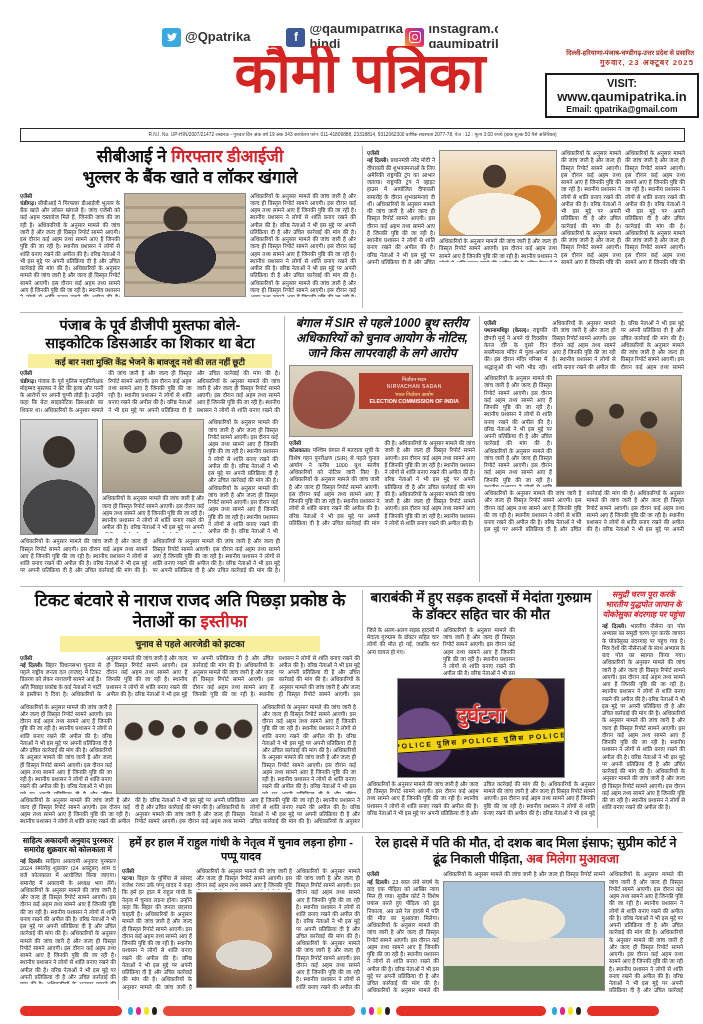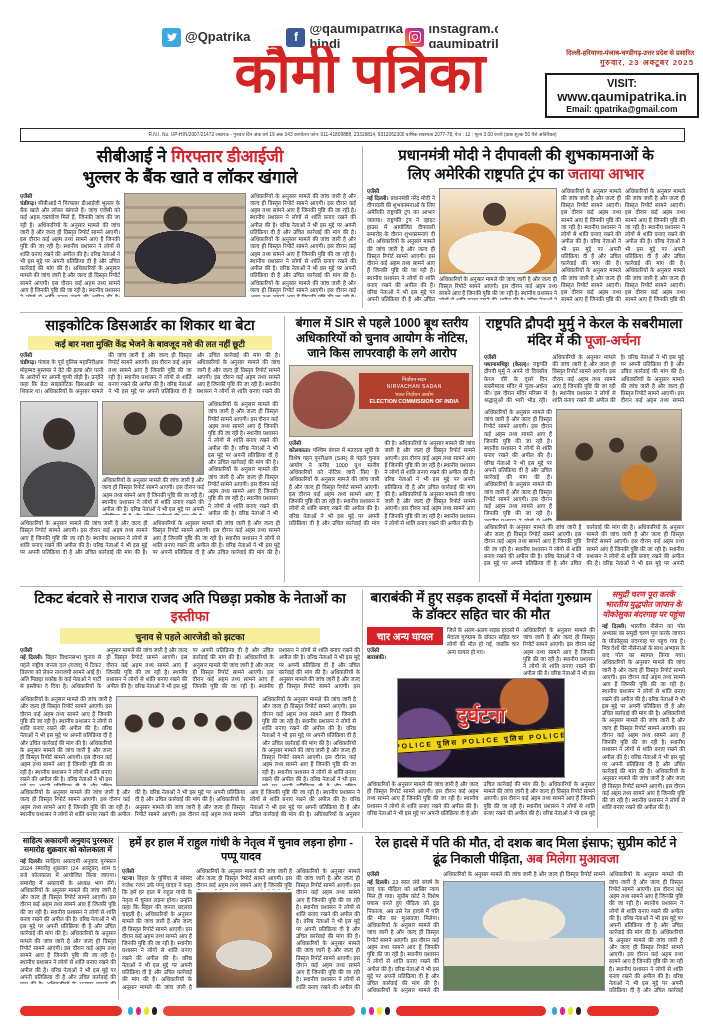--- a/index.html
+++ b/index.html
@@ -155,24 +155,20 @@
       <div class="ph ph-cbi" style="width:122px;height:104px;"></div>
       <div class="body" style="width:106px;height:104px;">
         <span>अधिकारियों के अनुसार मामले की जांच जारी है और जल्द ही विस्तृत रिपोर्ट सामने आएगी। इस दौरान कई अहम तथ्य सामने आए हैं जिनकी पुष्टि की जा रही है। स्थानीय प्रशासन ने लोगों से शांति बनाए रखने की अपील की है। वरिष्ठ नेताओं ने भी इस मुद्दे पर अपनी प्रतिक्रिया दी है और उचित कार्रवाई की मांग की है। अधिकारियों के अनुसार मामले की जांच जारी है और जल्द ही विस्तृत रिपोर्ट सामने आएगी। इस दौरान कई अहम तथ्य सामने आए हैं जिनकी पुष्टि की जा रही है। स्थानीय प्रशासन ने लोगों से शांति बनाए रखने की अपील की है। वरिष्ठ नेताओं ने भी इस मुद्दे पर अपनी प्रतिक्रिया दी है और उचित कार्रवाई की मांग की है। अधिकारियों के अनुसार मामले की जांच जारी है और जल्द ही विस्तृत रिपोर्ट सामने आएगी। इस दौरान कई अहम तथ्य सामने आए हैं जिनकी पुष्टि की जा रही है। स्थानीय प्रशासन ने लोगों से शांति बनाए रखने की अपील की है।</span>
       </div>
     </div>
   </div>
 
   <div class="vr" style="left:362px;top:146px;height:162px;"></div>
 
   <div class="abs" style="left:367px;top:146px;width:318px;height:162px;">
-    <div class="hl" style="font-size:15px;">
-      <div>प्रधानमंत्री मोदी ने दीपावली की शुभकामनाओं के</div>
-      <div><span>लिए अमेरिकी राष्ट्रपति ट्रंप का </span><span class="red">जताया आभार</span></div>
-    </div>
     <div class="flexrow" style="margin-top:4px;height:114px;">
       <div class="body" style="width:68px;height:114px;">
         <span class="byline">एजेंसी</span>
         <span class="dl">नई दिल्ली।</span>
         <span>प्रधानमंत्री नरेंद्र मोदी ने दीपावली की शुभकामनाओं के लिए अमेरिकी राष्ट्रपति ट्रंप का आभार जताया। राष्ट्रपति ट्रंप ने व्हाइट हाउस में आयोजित दीपावली समारोह के दौरान शुभकामनाएं दी थीं।</span>
         <span>अधिकारियों के अनुसार मामले की जांच जारी है और जल्द ही विस्तृत रिपोर्ट सामने आएगी। इस दौरान कई अहम तथ्य सामने आए हैं जिनकी पुष्टि की जा रही है। स्थानीय प्रशासन ने लोगों से शांति बनाए रखने की अपील की है। वरिष्ठ नेताओं ने भी इस मुद्दे पर अपनी प्रतिक्रिया दी है और उचित कार्रवाई की मांग की है। अधिकारियों के अनुसार मामले की जांच जारी है और जल्द ही विस्तृत रिपोर्ट सामने आएगी। इस दौरान कई अहम तथ्य सामने आए हैं जिनकी पुष्टि की जा रही है। स्थानीय प्रशासन ने लोगों से शांति बनाए रखने की अपील की है। वरिष्ठ नेताओं ने भी इस मुद्दे पर अपनी प्रतिक्रिया दी है और उचित कार्रवाई की मांग की है। अधिकारियों के अनुसार मामले की जांच जारी है और जल्द ही विस्तृत रिपोर्ट सामने आएगी। इस दौरान कई अहम तथ्य सामने आए हैं जिनकी पुष्टि की जा रही है। स्थानीय प्रशासन ने लोगों से शांति बनाए रखने की अपील की है।</span>
       </div>
       <div style="width:118px;flex:none;">
         <div class="ph ph-modi" style="width:118px;height:86px;"></div>
         <div class="body" style="height:24px;margin-top:2px;">
@@ -185,20 +181,21 @@
       <div class="body" style="width:60px;height:114px;">
         <span>अधिकारियों के अनुसार मामले की जांच जारी है और जल्द ही विस्तृत रिपोर्ट सामने आएगी। इस दौरान कई अहम तथ्य सामने आए हैं जिनकी पुष्टि की जा रही है। स्थानीय प्रशासन ने लोगों से शांति बनाए रखने की अपील की है। वरिष्ठ नेताओं ने भी इस मुद्दे पर अपनी प्रतिक्रिया दी है और उचित कार्रवाई की मांग की है। अधिकारियों के अनुसार मामले की जांच जारी है और जल्द ही विस्तृत रिपोर्ट सामने आएगी। इस दौरान कई अहम तथ्य सामने आए हैं जिनकी पुष्टि की जा रही है। स्थानीय प्रशासन ने लोगों से शांति बनाए रखने की अपील की है। वरिष्ठ नेताओं ने भी इस मुद्दे पर अपनी प्रतिक्रिया दी है और उचित कार्रवाई की मांग की है। अधिकारियों के अनुसार मामले की जांच जारी है और जल्द ही विस्तृत रिपोर्ट सामने आएगी। इस दौरान कई अहम तथ्य सामने आए हैं जिनकी पुष्टि की जा रही है। स्थानीय प्रशासन ने लोगों से शांति बनाए रखने की अपील की है।</span>
       </div>
     </div>
   </div>
 
   <div class="hr" style="left:20px;top:312px;width:663px;"></div>
 
   <div class="abs" style="left:20px;top:316px;width:260px;height:266px;">
     <div class="hl" style="font-size:14.5px;">
+      <div>पंजाब के पूर्व डीजीपी मुस्तफा बोले-</div>
       <div>साइकोटिक डिसआर्डर का शिकार था बेटा</div>
     </div>
     <div class="sub-y" style="font-size:8.5px;">कई बार नशा मुक्ति केंद्र भेजने के बावजूद नशे की लत नहीं छूटी</div>
     <div class="body cols3" style="height:46px;">
       <span class="byline">एजेंसी</span>
       <span class="dl">चंडीगढ़।</span>
       <span>पंजाब के पूर्व पुलिस महानिरीक्षक मोहम्मद मुस्तफा ने बेटे की हत्या और पत्नी के आरोपों पर अपनी चुप्पी तोड़ी है। उन्होंने कहा कि बेटा साइकोटिक डिसआर्डर का शिकार था।</span>
       <span>अधिकारियों के अनुसार मामले की जांच जारी है और जल्द ही विस्तृत रिपोर्ट सामने आएगी। इस दौरान कई अहम तथ्य सामने आए हैं जिनकी पुष्टि की जा रही है। स्थानीय प्रशासन ने लोगों से शांति बनाए रखने की अपील की है। वरिष्ठ नेताओं ने भी इस मुद्दे पर अपनी प्रतिक्रिया दी है और उचित कार्रवाई की मांग की है। अधिकारियों के अनुसार मामले की जांच जारी है और जल्द ही विस्तृत रिपोर्ट सामने आएगी। इस दौरान कई अहम तथ्य सामने आए हैं जिनकी पुष्टि की जा रही है। स्थानीय प्रशासन ने लोगों से शांति बनाए रखने की अपील की है। वरिष्ठ नेताओं ने भी इस मुद्दे पर अपनी प्रतिक्रिया दी है और उचित कार्रवाई की मांग की है। अधिकारियों के अनुसार मामले की जांच जारी है और जल्द ही विस्तृत रिपोर्ट सामने आएगी। इस दौरान कई अहम तथ्य सामने आए हैं जिनकी पुष्टि की जा रही है। स्थानीय प्रशासन ने लोगों से शांति बनाए रखने की अपील की है।</span>
     </div>
     <div class="flexrow" style="margin-top:3px;height:116px;">
@@ -214,65 +211,62 @@
       </div>
     </div>
     <div class="body cols2" style="margin-top:3px;height:42px;">
       <span>अधिकारियों के अनुसार मामले की जांच जारी है और जल्द ही विस्तृत रिपोर्ट सामने आएगी। इस दौरान कई अहम तथ्य सामने आए हैं जिनकी पुष्टि की जा रही है। स्थानीय प्रशासन ने लोगों से शांति बनाए रखने की अपील की है। वरिष्ठ नेताओं ने भी इस मुद्दे पर अपनी प्रतिक्रिया दी है और उचित कार्रवाई की मांग की है। अधिकारियों के अनुसार मामले की जांच जारी है और जल्द ही विस्तृत रिपोर्ट सामने आएगी। इस दौरान कई अहम तथ्य सामने आए हैं जिनकी पुष्टि की जा रही है। स्थानीय प्रशासन ने लोगों से शांति बनाए रखने की अपील की है। वरिष्ठ नेताओं ने भी इस मुद्दे पर अपनी प्रतिक्रिया दी है और उचित कार्रवाई की मांग की है। अधिकारियों के अनुसार मामले की जांच जारी है और जल्द ही विस्तृत रिपोर्ट सामने आएगी। इस दौरान कई अहम तथ्य सामने आए हैं जिनकी पुष्टि की जा रही है। स्थानीय प्रशासन ने लोगों से शांति बनाए रखने की अपील की है।</span>
     </div>
   </div>
 
   <div class="vr" style="left:284px;top:316px;height:266px;"></div>
 
   <div class="abs" style="left:289px;top:316px;width:186px;height:266px;">
-    <div class="hl" style="font-size:12px;">बंगाल में SIR से पहले 1000 बूथ स्तरीय अधिकारियों को चुनाव आयोग के नोटिस, जाने किस लापरवाही के लगे आरोप</div>
+    <div class="hl" style="font-size:12px;font-style:italic;">बंगाल में SIR से पहले 1000 बूथ स्तरीय अधिकारियों को चुनाव आयोग के नोटिस, जाने किस लापरवाही के लगे आरोप</div>
     <div class="ph ph-elec" style="width:184px;height:72px;margin-top:4px;">
       <div class="elec-map"></div>
       <div class="elec-sign">
         <div class="s1">निर्वाचन सदन</div>
         <div class="s2">NIRVACHAN SADAN</div>
         <div class="s3">भारत निर्वाचन आयोग</div>
         <div class="s4">ELECTION COMMISSION OF INDIA</div>
       </div>
     </div>
     <div class="body cols2" style="margin-top:3px;height:132px;">
       <span class="byline">एजेंसी</span>
       <span class="dl">कोलकाता।</span>
       <span>पश्चिम बंगाल में मतदाता सूची के विशेष गहन पुनरीक्षण (SIR) से पहले चुनाव आयोग ने करीब 1000 बूथ स्तरीय अधिकारियों को नोटिस जारी किए हैं।</span>
       <span>अधिकारियों के अनुसार मामले की जांच जारी है और जल्द ही विस्तृत रिपोर्ट सामने आएगी। इस दौरान कई अहम तथ्य सामने आए हैं जिनकी पुष्टि की जा रही है। स्थानीय प्रशासन ने लोगों से शांति बनाए रखने की अपील की है। वरिष्ठ नेताओं ने भी इस मुद्दे पर अपनी प्रतिक्रिया दी है और उचित कार्रवाई की मांग की है। अधिकारियों के अनुसार मामले की जांच जारी है और जल्द ही विस्तृत रिपोर्ट सामने आएगी। इस दौरान कई अहम तथ्य सामने आए हैं जिनकी पुष्टि की जा रही है। स्थानीय प्रशासन ने लोगों से शांति बनाए रखने की अपील की है। वरिष्ठ नेताओं ने भी इस मुद्दे पर अपनी प्रतिक्रिया दी है और उचित कार्रवाई की मांग की है। अधिकारियों के अनुसार मामले की जांच जारी है और जल्द ही विस्तृत रिपोर्ट सामने आएगी। इस दौरान कई अहम तथ्य सामने आए हैं जिनकी पुष्टि की जा रही है। स्थानीय प्रशासन ने लोगों से शांति बनाए रखने की अपील की है।</span>
     </div>
   </div>
 
   <div class="vr" style="left:479px;top:316px;height:266px;"></div>
 
   <div class="abs" style="left:484px;top:316px;width:200px;height:266px;">
-    <div class="hl" style="font-size:13.5px;">
-      <span>राष्ट्रपति द्रौपदी मुर्मु ने केरल के सबरीमाला मंदिर में की </span><span class="red">पूजा-अर्चना</span>
-    </div>
     <div class="body cols3" style="margin-top:4px;height:52px;">
       <span class="byline">एजेंसी</span>
       <span class="dl">पथानामथिट्टा (केरल)।</span>
       <span>राष्ट्रपति द्रौपदी मुर्मु ने अपने दो दिवसीय केरल दौरे के दूसरे दिन सबरीमाला मंदिर में पूजा-अर्चना की। इस दौरान मंदिर परिसर में श्रद्धालुओं की भारी भीड़ रही।</span>
       <span>अधिकारियों के अनुसार मामले की जांच जारी है और जल्द ही विस्तृत रिपोर्ट सामने आएगी। इस दौरान कई अहम तथ्य सामने आए हैं जिनकी पुष्टि की जा रही है। स्थानीय प्रशासन ने लोगों से शांति बनाए रखने की अपील की है। वरिष्ठ नेताओं ने भी इस मुद्दे पर अपनी प्रतिक्रिया दी है और उचित कार्रवाई की मांग की है। अधिकारियों के अनुसार मामले की जांच जारी है और जल्द ही विस्तृत रिपोर्ट सामने आएगी। इस दौरान कई अहम तथ्य सामने आए हैं जिनकी पुष्टि की जा रही है। स्थानीय प्रशासन ने लोगों से शांति बनाए रखने की अपील की है। वरिष्ठ नेताओं ने भी इस मुद्दे पर अपनी प्रतिक्रिया दी है और उचित कार्रवाई की मांग की है। अधिकारियों के अनुसार मामले की जांच जारी है और जल्द ही विस्तृत रिपोर्ट सामने आएगी। इस दौरान कई अहम तथ्य सामने आए हैं जिनकी पुष्टि की जा रही है। स्थानीय प्रशासन ने लोगों से शांति बनाए रखने की अपील की है।</span>
     </div>
     <div class="flexrow" style="margin-top:3px;height:112px;">
       <div class="body" style="width:68px;height:112px;">
         <span>अधिकारियों के अनुसार मामले की जांच जारी है और जल्द ही विस्तृत रिपोर्ट सामने आएगी। इस दौरान कई अहम तथ्य सामने आए हैं जिनकी पुष्टि की जा रही है। स्थानीय प्रशासन ने लोगों से शांति बनाए रखने की अपील की है। वरिष्ठ नेताओं ने भी इस मुद्दे पर अपनी प्रतिक्रिया दी है और उचित कार्रवाई की मांग की है। अधिकारियों के अनुसार मामले की जांच जारी है और जल्द ही विस्तृत रिपोर्ट सामने आएगी। इस दौरान कई अहम तथ्य सामने आए हैं जिनकी पुष्टि की जा रही है। स्थानीय प्रशासन ने लोगों से शांति बनाए रखने की अपील की है। वरिष्ठ नेताओं ने भी इस मुद्दे पर अपनी प्रतिक्रिया दी है और उचित कार्रवाई की मांग की है। अधिकारियों के अनुसार मामले की जांच जारी है और जल्द ही विस्तृत रिपोर्ट सामने आएगी। इस दौरान कई अहम तथ्य सामने आए हैं जिनकी पुष्टि की जा रही है। स्थानीय प्रशासन ने लोगों से शांति बनाए रखने की अपील की है।</span>
       </div>
       <div class="ph ph-murmu" style="width:126px;height:112px;"></div>
     </div>
     <div class="body cols2" style="margin-top:3px;height:44px;">
       <span>अधिकारियों के अनुसार मामले की जांच जारी है और जल्द ही विस्तृत रिपोर्ट सामने आएगी। इस दौरान कई अहम तथ्य सामने आए हैं जिनकी पुष्टि की जा रही है। स्थानीय प्रशासन ने लोगों से शांति बनाए रखने की अपील की है। वरिष्ठ नेताओं ने भी इस मुद्दे पर अपनी प्रतिक्रिया दी है और उचित कार्रवाई की मांग की है। अधिकारियों के अनुसार मामले की जांच जारी है और जल्द ही विस्तृत रिपोर्ट सामने आएगी। इस दौरान कई अहम तथ्य सामने आए हैं जिनकी पुष्टि की जा रही है। स्थानीय प्रशासन ने लोगों से शांति बनाए रखने की अपील की है। वरिष्ठ नेताओं ने भी इस मुद्दे पर अपनी प्रतिक्रिया दी है और उचित कार्रवाई की मांग की है। अधिकारियों के अनुसार मामले की जांच जारी है और जल्द ही विस्तृत रिपोर्ट सामने आएगी। इस दौरान कई अहम तथ्य सामने आए हैं जिनकी पुष्टि की जा रही है। स्थानीय प्रशासन ने लोगों से शांति बनाए रखने की अपील की है।</span>
     </div>
   </div>
 
   <div class="hr" style="left:20px;top:586px;width:663px;"></div>
 
   <div class="abs" style="left:20px;top:590px;width:340px;height:238px;">
-    <div class="hl" style="font-size:14px;">
+    <div class="hl" style="font-size:17px;">
       <span>टिकट बंटवारे से नाराज राजद अति पिछड़ा प्रकोष्ठ के नेताओं का </span><span class="red">इस्तीफा</span>
     </div>
     <div class="sub-y" style="font-size:9px;margin:3px 40px;">चुनाव से पहले आरजेडी को झटका</div>
     <div class="body cols4" style="height:46px;">
       <span class="byline">एजेंसी</span>
       <span class="dl">नई दिल्ली।</span>
       <span>बिहार विधानसभा चुनाव से पहले राष्ट्रीय जनता दल (राजद) में टिकट वितरण को लेकर नाराजगी सामने आई है। अति पिछड़ा प्रकोष्ठ के कई नेताओं ने पार्टी से इस्तीफा दे दिया है।</span>
       <span>अधिकारियों के अनुसार मामले की जांच जारी है और जल्द ही विस्तृत रिपोर्ट सामने आएगी। इस दौरान कई अहम तथ्य सामने आए हैं जिनकी पुष्टि की जा रही है। स्थानीय प्रशासन ने लोगों से शांति बनाए रखने की अपील की है। वरिष्ठ नेताओं ने भी इस मुद्दे पर अपनी प्रतिक्रिया दी है और उचित कार्रवाई की मांग की है। अधिकारियों के अनुसार मामले की जांच जारी है और जल्द ही विस्तृत रिपोर्ट सामने आएगी। इस दौरान कई अहम तथ्य सामने आए हैं जिनकी पुष्टि की जा रही है। स्थानीय प्रशासन ने लोगों से शांति बनाए रखने की अपील की है। वरिष्ठ नेताओं ने भी इस मुद्दे पर अपनी प्रतिक्रिया दी है और उचित कार्रवाई की मांग की है। अधिकारियों के अनुसार मामले की जांच जारी है और जल्द ही विस्तृत रिपोर्ट सामने आएगी। इस दौरान कई अहम तथ्य सामने आए हैं जिनकी पुष्टि की जा रही है। स्थानीय प्रशासन ने लोगों से शांति बनाए रखने की अपील की है।</span>
     </div>
     <div class="flexrow" style="margin-top:3px;height:90px;">
@@ -287,27 +281,20 @@
     <div class="body cols3" style="margin-top:3px;height:34px;">
       <span>अधिकारियों के अनुसार मामले की जांच जारी है और जल्द ही विस्तृत रिपोर्ट सामने आएगी। इस दौरान कई अहम तथ्य सामने आए हैं जिनकी पुष्टि की जा रही है। स्थानीय प्रशासन ने लोगों से शांति बनाए रखने की अपील की है। वरिष्ठ नेताओं ने भी इस मुद्दे पर अपनी प्रतिक्रिया दी है और उचित कार्रवाई की मांग की है। अधिकारियों के अनुसार मामले की जांच जारी है और जल्द ही विस्तृत रिपोर्ट सामने आएगी। इस दौरान कई अहम तथ्य सामने आए हैं जिनकी पुष्टि की जा रही है। स्थानीय प्रशासन ने लोगों से शांति बनाए रखने की अपील की है। वरिष्ठ नेताओं ने भी इस मुद्दे पर अपनी प्रतिक्रिया दी है और उचित कार्रवाई की मांग की है। अधिकारियों के अनुसार मामले की जांच जारी है और जल्द ही विस्तृत रिपोर्ट सामने आएगी। इस दौरान कई अहम तथ्य सामने आए हैं जिनकी पुष्टि की जा रही है। स्थानीय प्रशासन ने लोगों से शांति बनाए रखने की अपील की है।</span>
     </div>
   </div>
 
   <div class="vr" style="left:362px;top:590px;height:238px;"></div>
 
   <div class="abs" style="left:367px;top:590px;width:228px;height:238px;">
     <div class="hl" style="font-size:13.5px;">बाराबंकी में हुए सड़क हादसों में मेदांता गुरुग्राम के डॉक्टर सहित चार की मौत</div>
     <div class="flexrow" style="margin-top:3px;height:48px;">
-      <div style="width:76px;flex:none;">
-        <div style="background:#d6212a;color:#fff;font-weight:bold;font-size:10px;text-align:center;padding:2px 1px;">चार अन्य घायल</div>
-        <div class="body" style="height:30px;margin-top:2px;">
-          <span class="byline">एजेंसी</span>
-          <span class="dl">बाराबंकी।</span>
-        </div>
-      </div>
       <div class="body" style="width:72px;height:48px;">
         <span>जिले के अलग-अलग सड़क हादसों में मेदांता गुरुग्राम के डॉक्टर सहित चार लोगों की मौत हो गई, जबकि चार अन्य घायल हो गए।</span>
       </div>
       <div class="body" style="width:72px;height:48px;">
         <span>अधिकारियों के अनुसार मामले की जांच जारी है और जल्द ही विस्तृत रिपोर्ट सामने आएगी। इस दौरान कई अहम तथ्य सामने आए हैं जिनकी पुष्टि की जा रही है। स्थानीय प्रशासन ने लोगों से शांति बनाए रखने की अपील की है। वरिष्ठ नेताओं ने भी इस मुद्दे पर अपनी प्रतिक्रिया दी है और उचित कार्रवाई की मांग की है। अधिकारियों के अनुसार मामले की जांच जारी है और जल्द ही विस्तृत रिपोर्ट सामने आएगी। इस दौरान कई अहम तथ्य सामने आए हैं जिनकी पुष्टि की जा रही है। स्थानीय प्रशासन ने लोगों से शांति बनाए रखने की अपील की है। वरिष्ठ नेताओं ने भी इस मुद्दे पर अपनी प्रतिक्रिया दी है और उचित कार्रवाई की मांग की है। अधिकारियों के अनुसार मामले की जांच जारी है और जल्द ही विस्तृत रिपोर्ट सामने आएगी। इस दौरान कई अहम तथ्य सामने आए हैं जिनकी पुष्टि की जा रही है। स्थानीय प्रशासन ने लोगों से शांति बनाए रखने की अपील की है।</span>
       </div>
     </div>
     <div class="ph ph-dur" style="width:168px;height:100px;margin:3px auto 0;">
       <div class="dur-title">दुर्घटना</div>
       <div class="dur-tape">POLICE  पुलिस  POLICE  पुलिस  POLICE</div>

